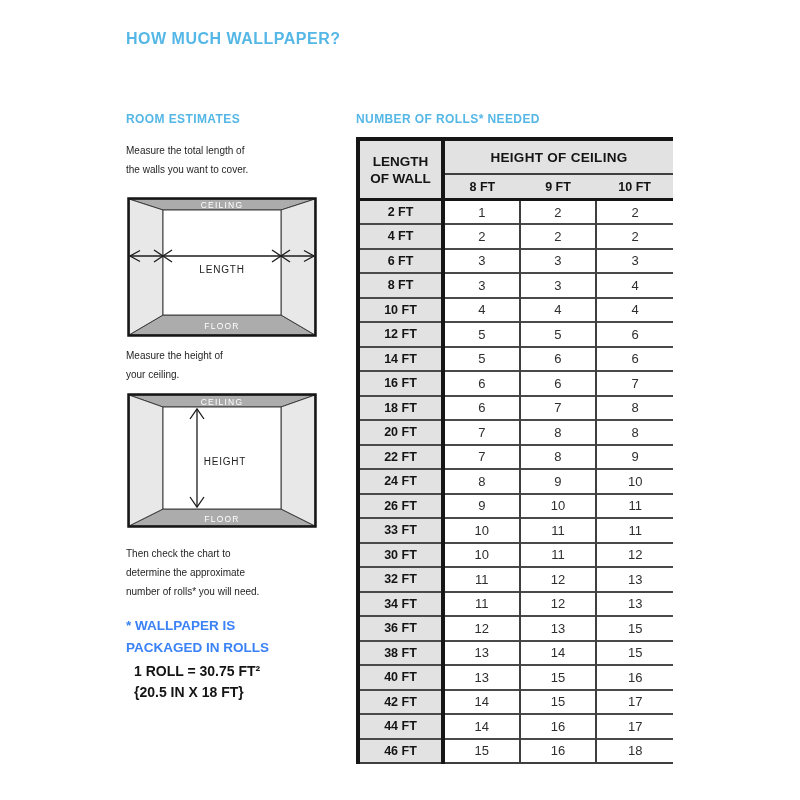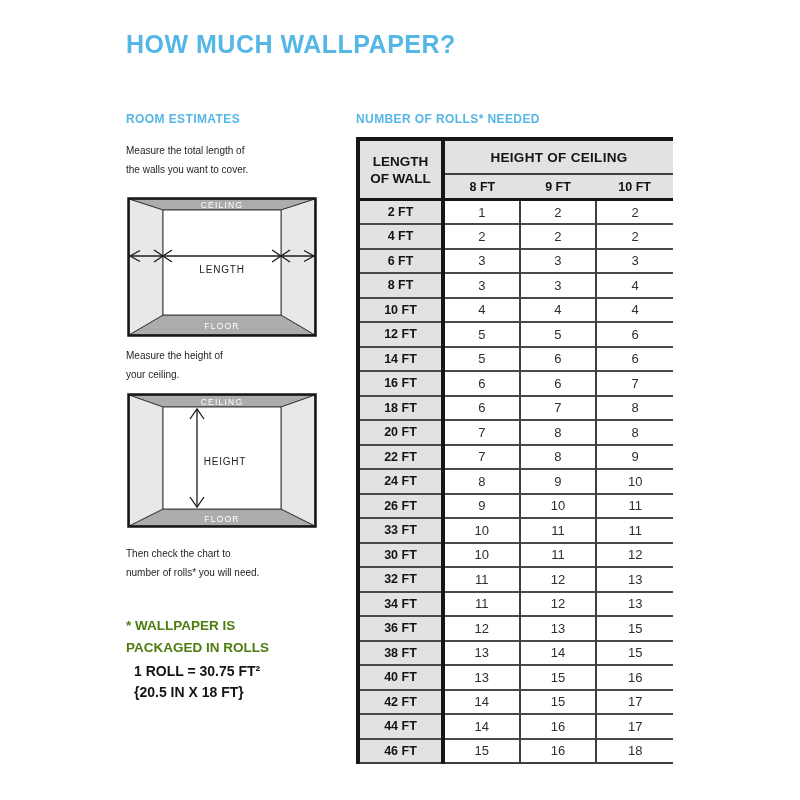--- a/index.html
+++ b/index.html
@@ -9,27 +9,27 @@
     --wallgray:#E8E8E8;
     --ink:#1c1c1c;
   }
   html,body{margin:0;padding:0;background:#fff;}
   .page{
     position:relative;width:800px;height:800px;background:#ffffff;overflow:hidden;
     font-family:"Liberation Sans","DejaVu Sans",sans-serif;color:var(--ink);
   }
   .abs{position:absolute;}
   .page-title{
-    left:126px;top:30px;font-size:25px;font-weight:bold;letter-spacing:.5px;color:var(--accent);white-space:nowrap;
+    left:126px;top:30px;font-size:16px;font-weight:bold;letter-spacing:.5px;color:var(--accent);white-space:nowrap;
   }
   .section-head{
     font-size:12px;font-weight:bold;letter-spacing:.4px;color:var(--accent);white-space:nowrap;
   }
   .step{font-size:10px;line-height:19px;color:#1f1f1f;}
-  .note{font-size:13.5px;font-weight:bold;line-height:22px;color:#4d7c0f;}
+  .note{font-size:13.5px;font-weight:bold;line-height:22px;color:#3b82f6;}
   .note .indent{}
   .spec{font-size:14px;font-weight:bold;line-height:21px;color:#141414;}
   .table-title{
     left:356px;top:112px;width:317px;text-align:left;
   }
   
   .rolls-table{
     border-collapse:collapse;table-layout:fixed;width:317px;
     border-top:4px solid #161616;border-left:4px solid #161616;border-bottom:2px solid #3f3f3f;
   }
@@ -118,20 +118,21 @@
     <g class="arrow">
       <line x1="70" y1="16" x2="70" y2="114"></line>
       <polyline points="63,26 70,16 77,26"></polyline>
       <polyline points="63,104 70,114 77,104"></polyline>
     </g>
     <text class="dim-label" x="98" y="72" text-anchor="middle">HEIGHT</text>
   </svg>
 
   <div class="abs step" style="left:126px;top:544px;">
     <div>Then check the chart to</div>
+    <div>determine the approximate</div>
     <div>number of rolls* you will need.</div>
   </div>
 
   <div class="abs note" style="left:126px;top:615px;">
     <div>* WALLPAPER IS</div>
     <div class="indent">PACKAGED IN ROLLS</div>
   </div>
 
   <div class="abs spec" style="left:126px;top:661px;margin-left:8px;">
     <div>1 ROLL = 30.75 FT²</div>

